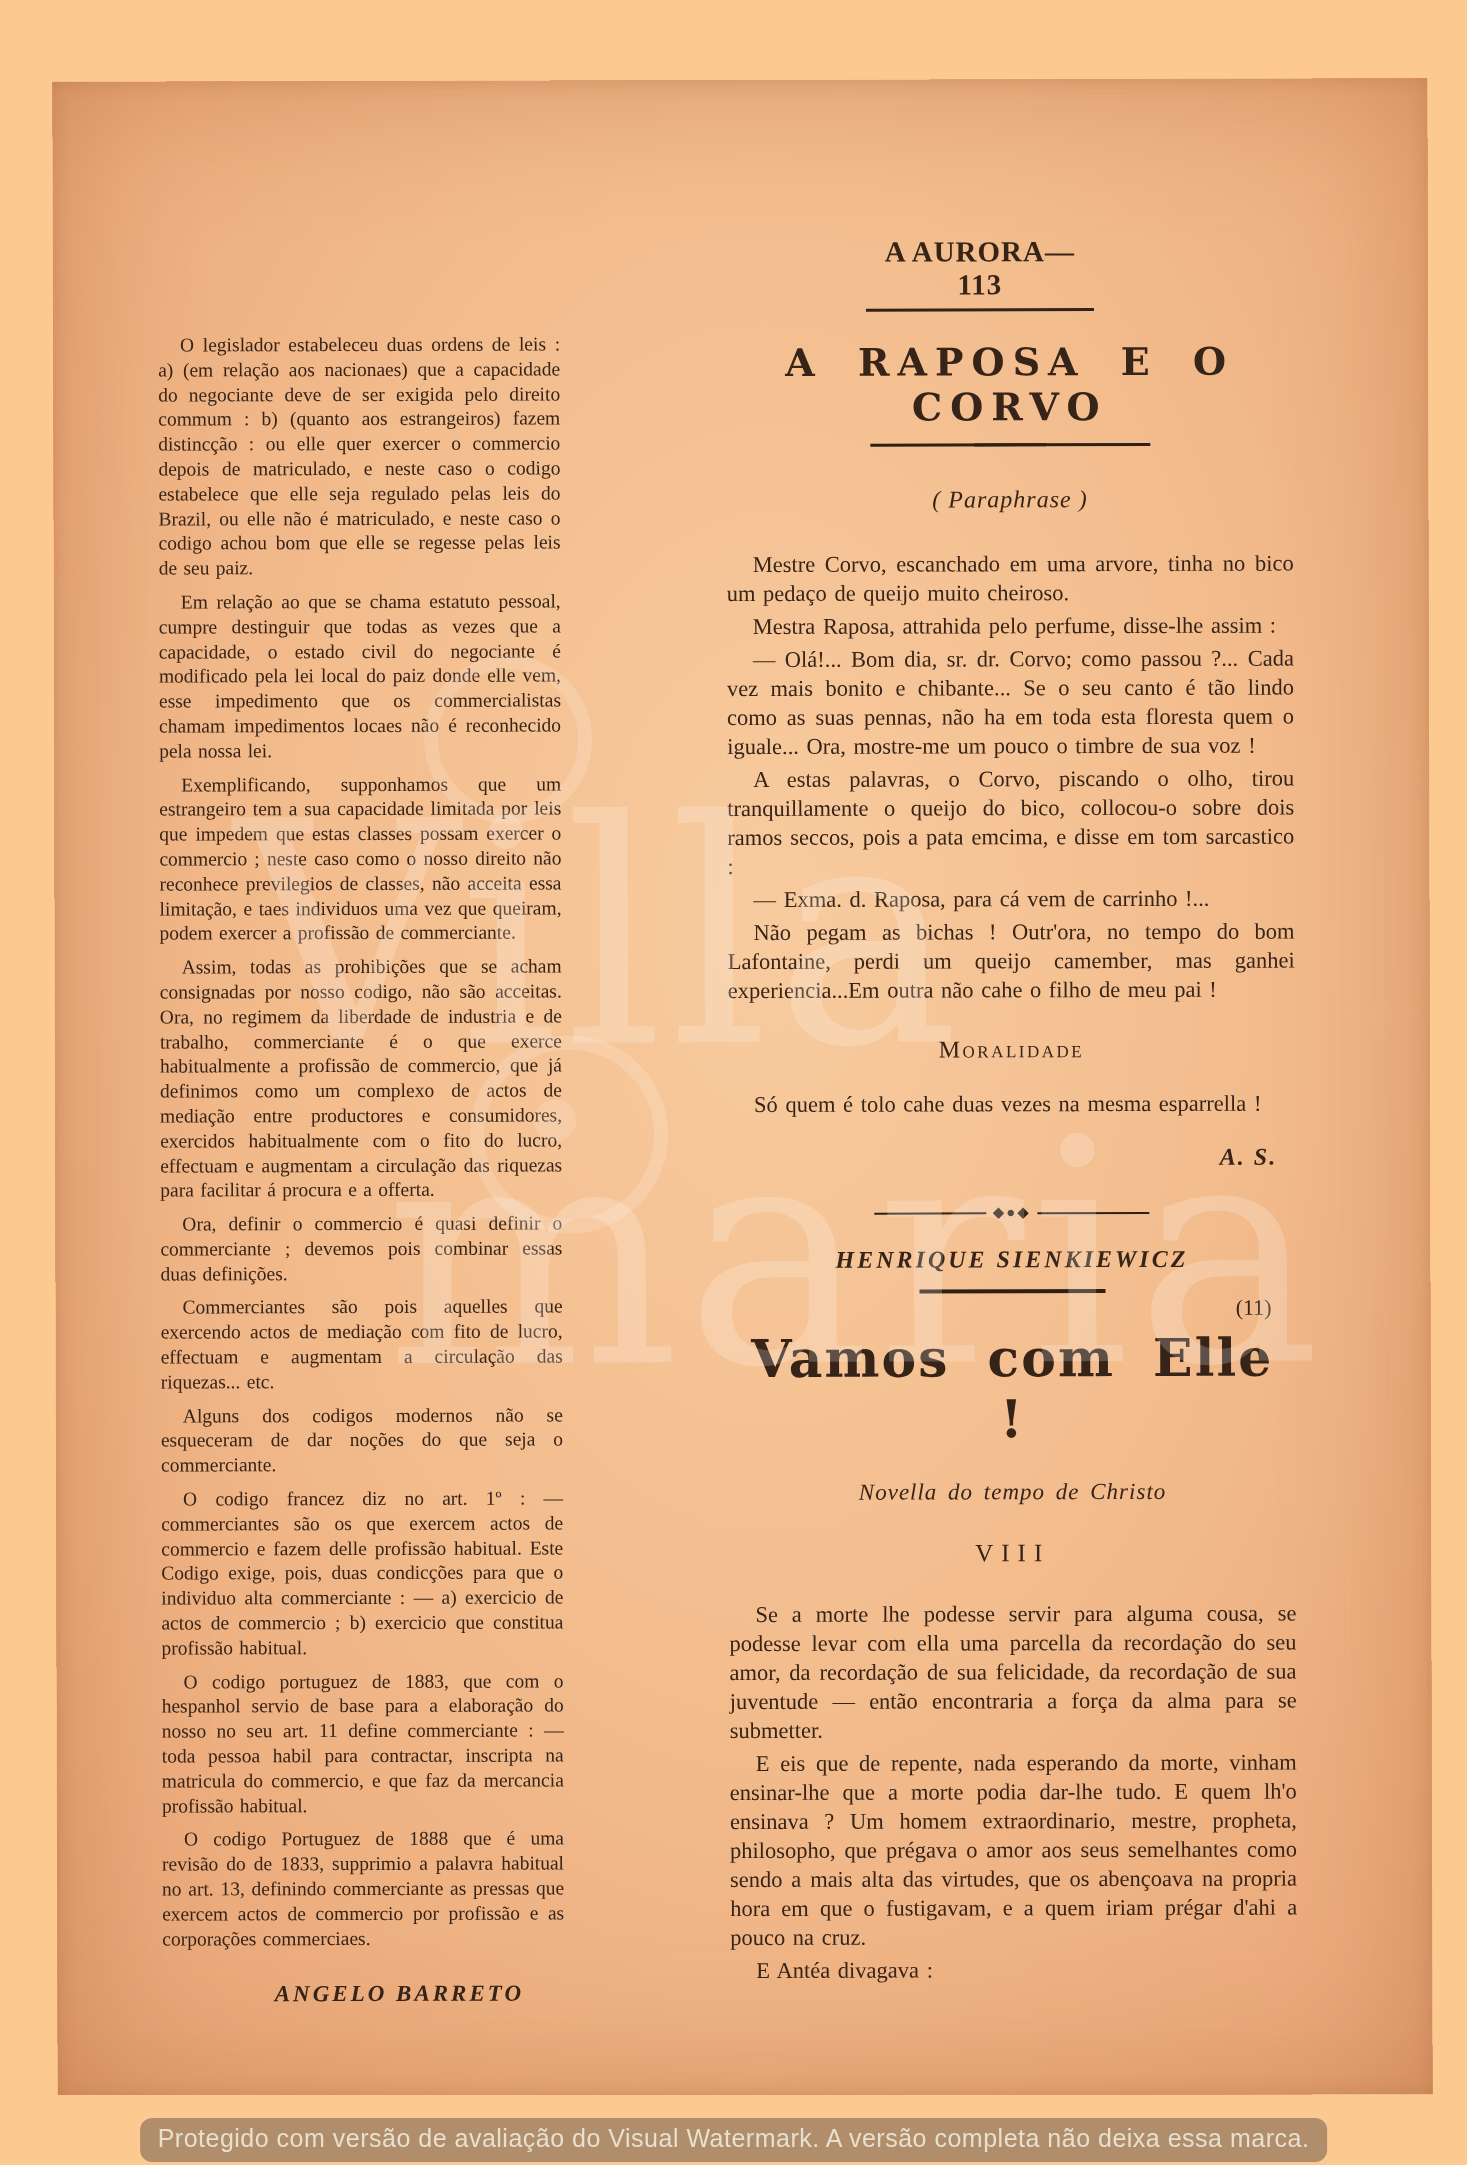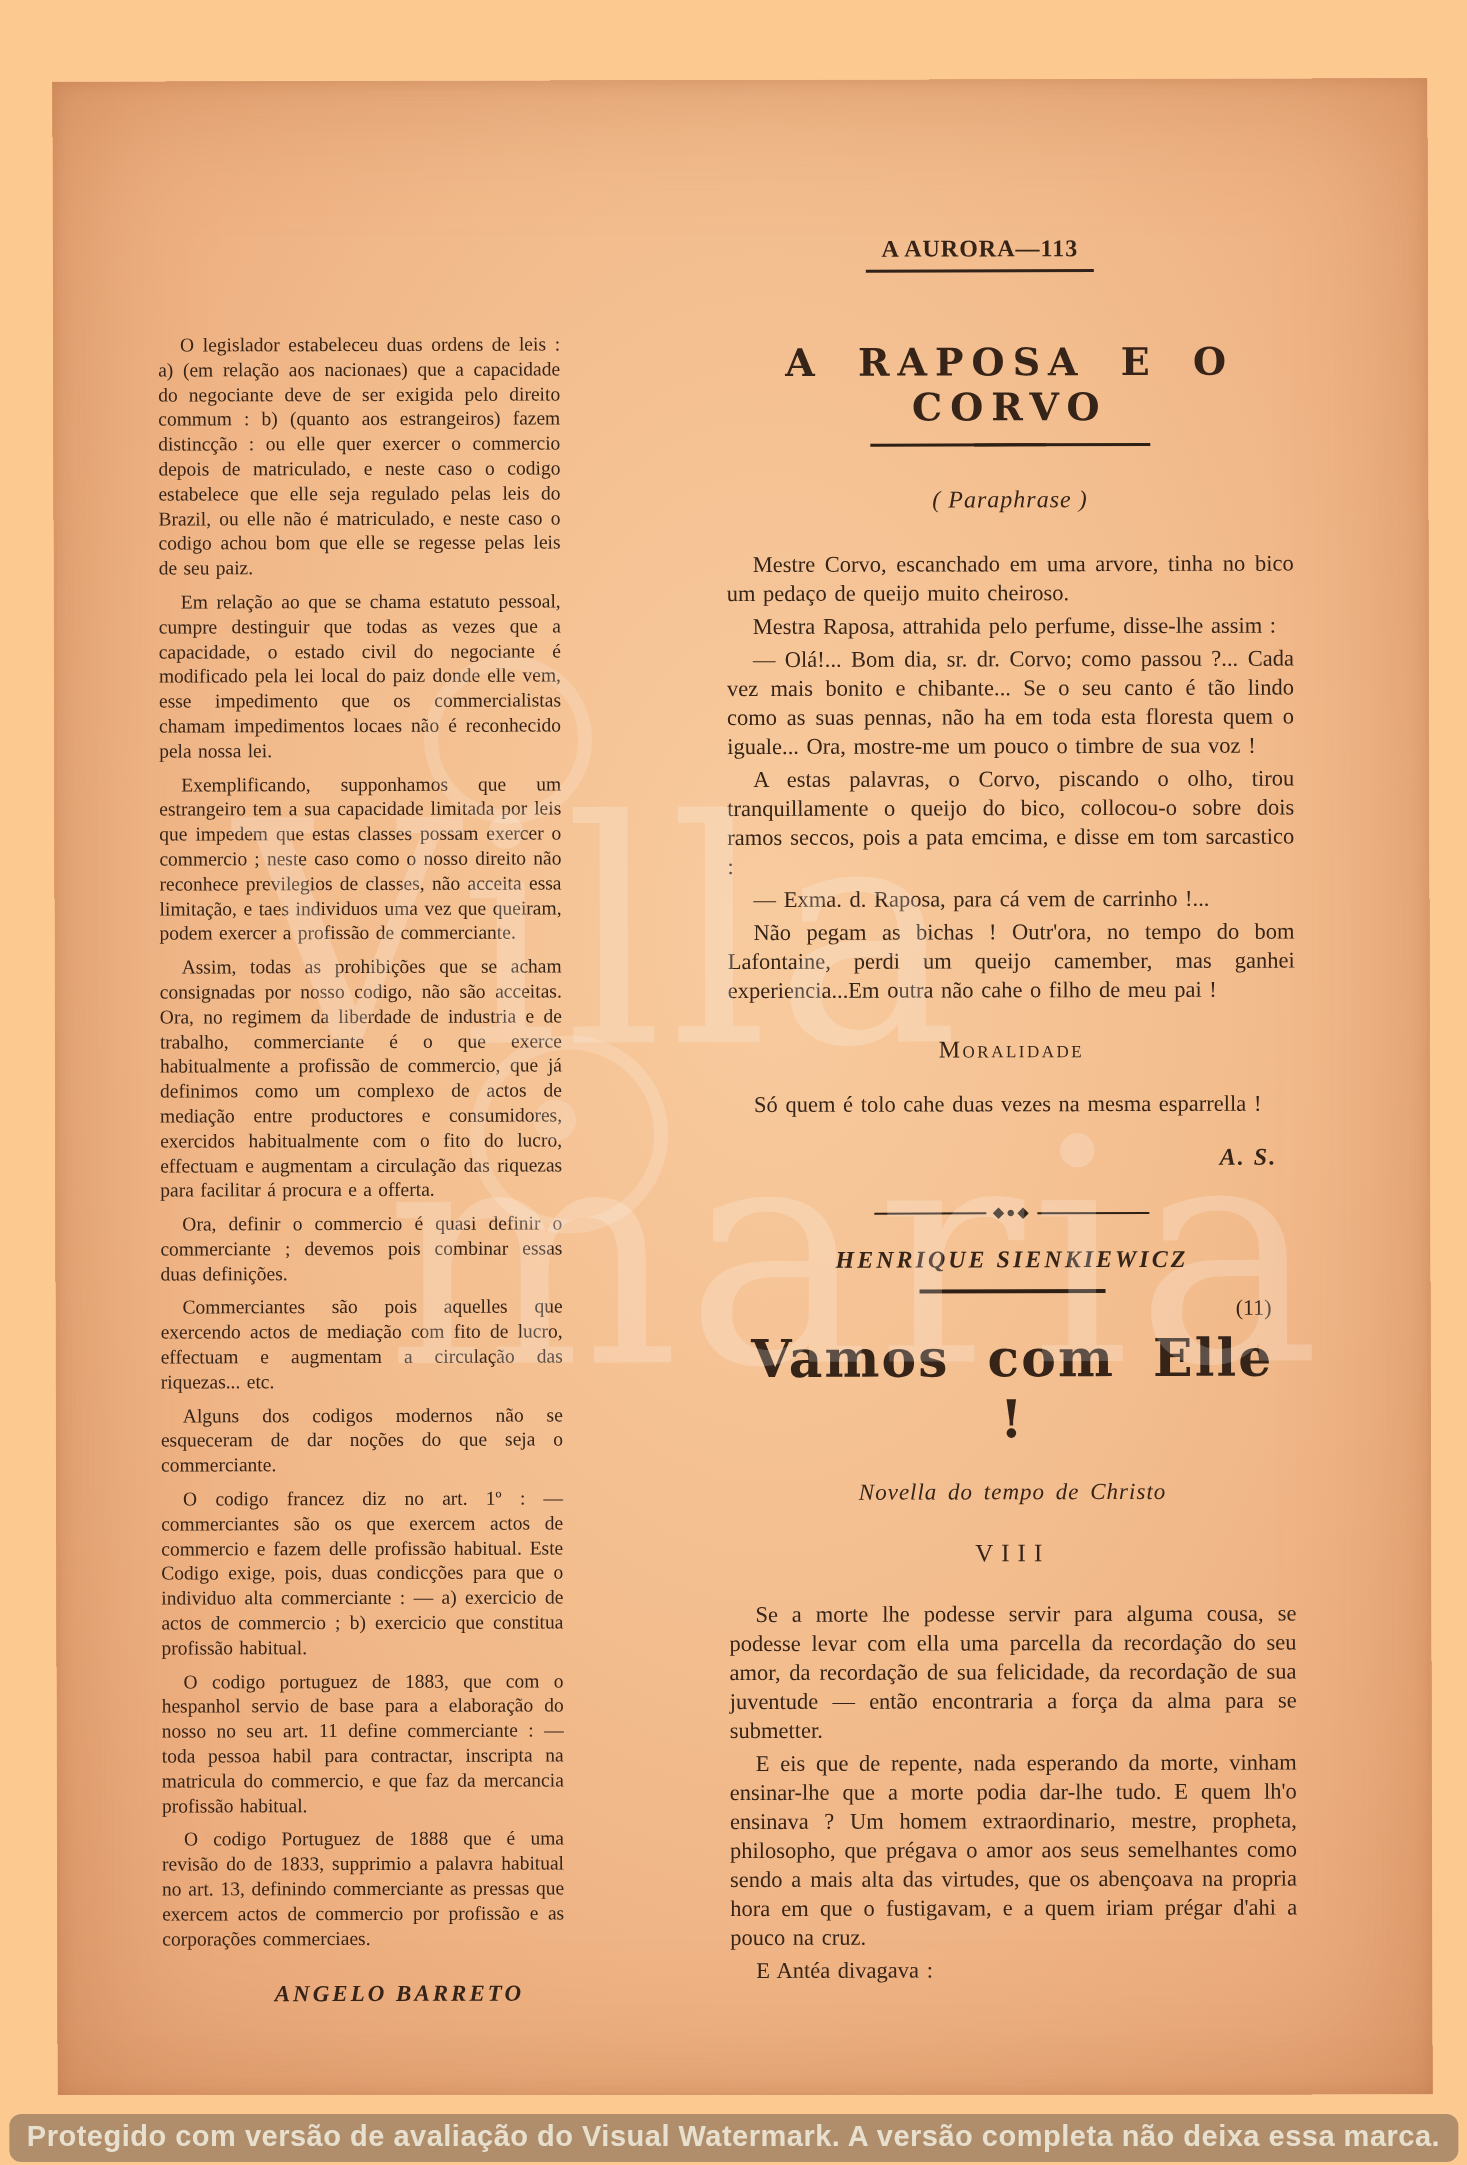--- a/index.html
+++ b/index.html
@@ -32,21 +32,21 @@
     word-spacing:2px;margin-bottom:4px;
   }
   .sig-left{
     margin-top:30px;padding-left:72px;text-align:center;
     font-style:italic;font-weight:bold;font-size:23px;letter-spacing:3px;
   }
   
   .jheader-wrap{height:58px;}
   .jheader{
     margin-left:140px;width:228px;text-align:center;
-    font-weight:bold;font-size:24px;letter-spacing:1px;
+    font-weight:bold;font-size:29px;letter-spacing:1px;
     border-bottom:3px solid #32231a;padding-bottom:7px;
   }
   .story-title{
     margin:46px 0 0;text-align:center;
     font-family:"DejaVu Serif","Liberation Serif",serif;
     font-size:38px;font-weight:bold;letter-spacing:8px;word-spacing:14px;
   }
   .title-rule{width:280px;height:3px;background:#2f2015;margin:14px auto 0;}
   .title-rule::after{content:"";display:block;width:72px;height:3px;background:#2f2015;margin:3px auto 0;}
   .story-sub{margin-top:40px;text-align:center;font-style:italic;font-size:24px;letter-spacing:1px;}
@@ -94,21 +94,21 @@
   .r2::after{content:"";position:absolute;left:50px;top:50px;width:42px;height:42px;border-radius:50%;background:#fff;}
   
   .wm-band{position:absolute;left:0;right:0;bottom:0;height:70px;background:#fcc991;z-index:9;}
   .wm-pill{
     position:absolute;left:50%;transform:translateX(-50%);bottom:3px;
     background:#b18e6b;border-radius:12px;
     padding:6px 18px 9px;white-space:nowrap;
   }
   .wm-pill span{
     color:#e8e0cf;font-family:"Liberation Sans","DejaVu Sans",sans-serif;
-    font-size:29px;letter-spacing:.5px;font-weight:bold;
+    font-size:25px;letter-spacing:.5px;
   }
 </style>
 </head>
 <body>
 
 <div class="canvas">
 
   <div class="page">
 
     <div class="col-left">

